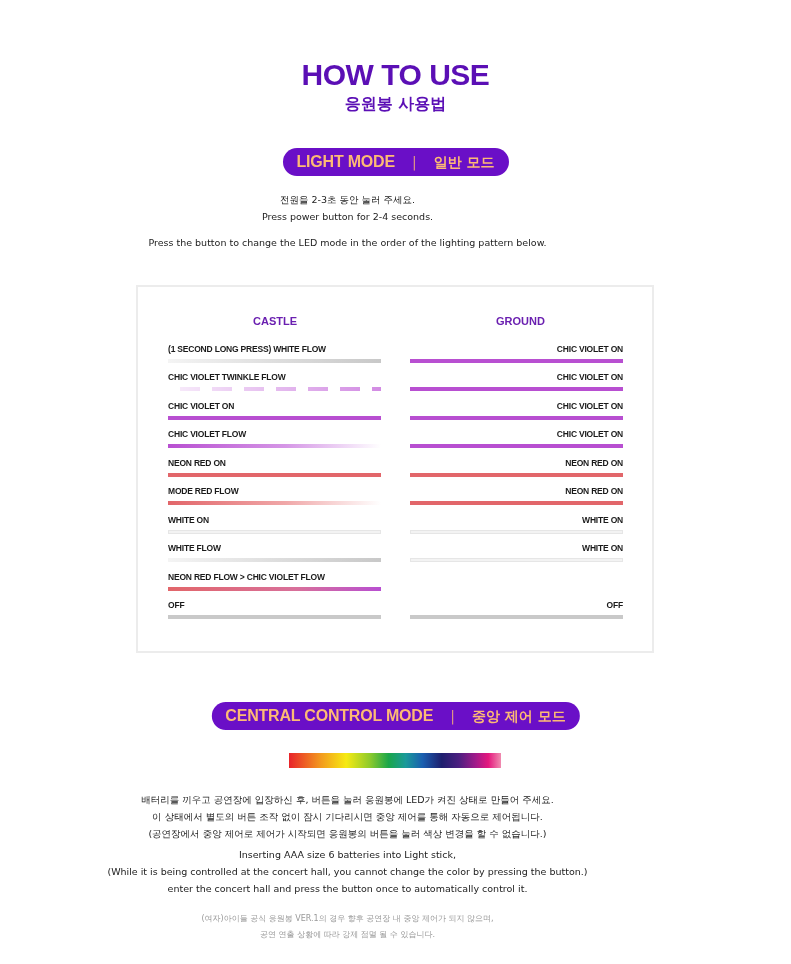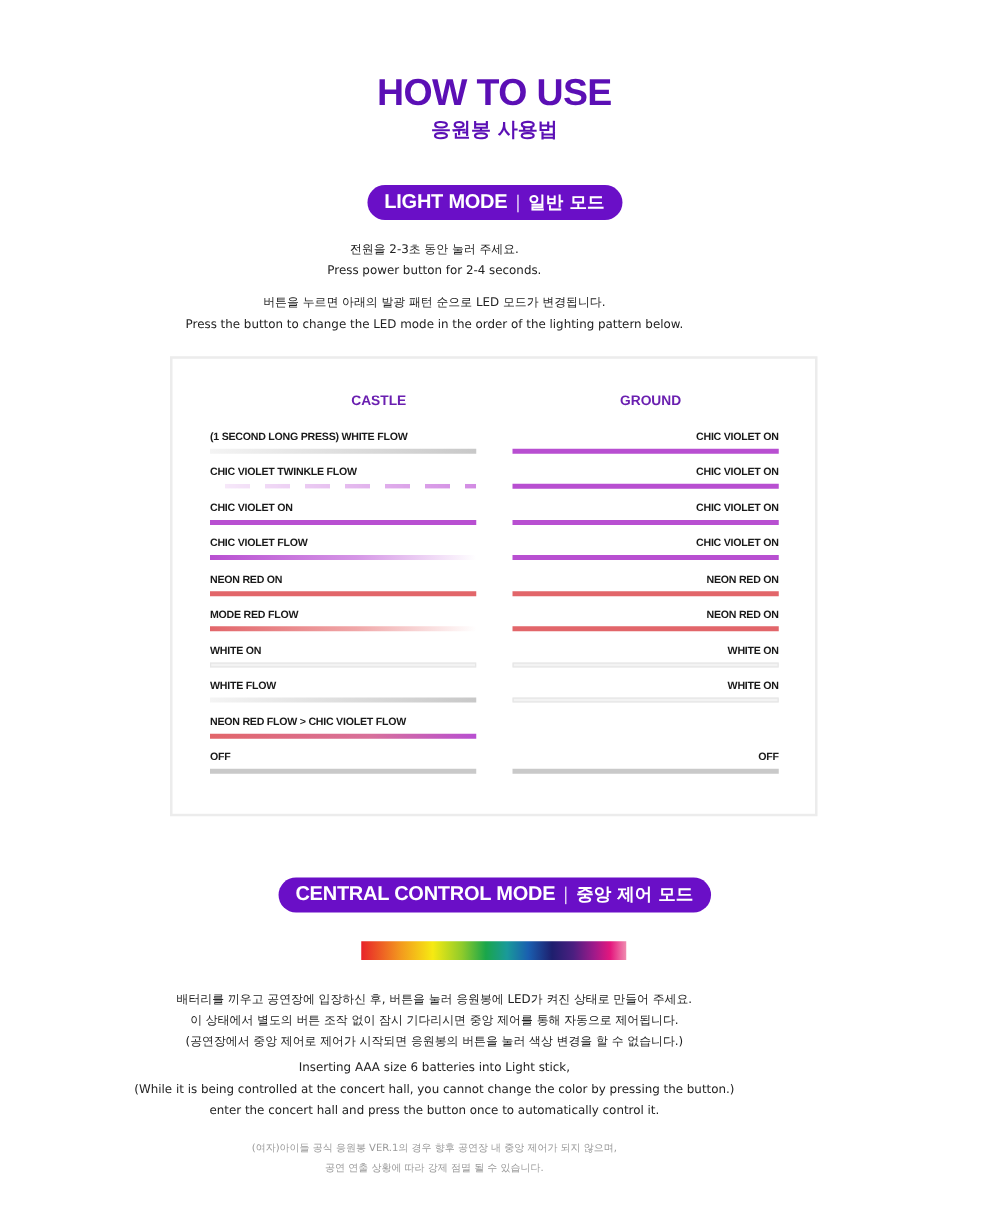--- a/index.html
+++ b/index.html
@@ -10,23 +10,23 @@
     position: absolute; top: 58px; left: 0; width: 791px; text-align: center;
     font-family: "Liberation Sans", sans-serif; font-weight: 900;
     font-size: 30px; letter-spacing: -0.5px; color: #5b0fb5;
   }
   .subtitle {
     position: absolute; top: 94px; left: 0; width: 791px; text-align: center;
     font-weight: bold; font-size: 16px; color: #5b0fb5;
   }
   .pill {
     position: absolute; left: 50%; transform: translateX(-50%);
-    background: #6a0fc7; color: #ffffff; border-radius: 16px;
+    background: #6a0fc7; color: #fdba74; border-radius: 16px;
     height: 28px; line-height: 28px; padding: 0 14px; white-space: nowrap;
-    font-weight: bold; font-size: 15px; display: flex; align-items: center; gap: 6px;
+    font-weight: bold; font-size: 15px; display: flex; align-items: center; gap: 17px;
   }
   .pill .en { font-family: "Liberation Sans", sans-serif; font-weight: 900; font-size: 16px; letter-spacing: -0.2px; }
   .pill .sep { font-weight: normal; opacity: 0.8; font-size: 14px; }
   .pill .ko { font-size: 14px; font-weight: bold; }
 
   .pill-light { top: 148px; }
   .pill-central { top: 702px; }
 
   .center-text {
     position: absolute; left: 0; width: 695px; text-align: center;
@@ -39,21 +39,21 @@
   .note { top: 911px; color: #999; font-size: 8px; line-height: 16px; }
 
   .panel {
     position: absolute; left: 136px; top: 285px; width: 518px; height: 368px;
     border: 2px solid #ececec; background: #fff;
   }
   .col-head {
     position: absolute; top: 28px; font-family: "Liberation Sans", sans-serif;
     font-weight: 900; font-size: 11px; color: #6a1fb0;
   }
-  .col-head.castle { left: 115px; margin-left: 28px; }
+  .col-head.castle { left: 115px; }
   .col-head.ground { left: 358px; }
 
   .row { position: absolute; height: 28px; }
   .row.left { left: 30px; width: 213px; }
   .row.right { left: 272px; width: 213px; }
   .row .label {
     position: absolute; top: 0; font-family: "Liberation Sans", sans-serif;
     font-weight: bold; font-size: 8.5px; color: #1a1a1a; white-space: nowrap; letter-spacing: -0.2px; text-align: right;
   }
   .row.left .label { left: 0; }
@@ -91,21 +91,20 @@
   <span class="en">LIGHT MODE</span>
   <span class="sep">|</span>
   <span class="ko">일반 모드</span>
 </div>
 
 <div class="center-text t1">
   <div>전원을 2-3초 동안 눌러 주세요.</div>
   <div>Press power button for 2-4 seconds.</div>
 </div>
 <div class="center-text t2">
-  <div>버튼을 누르면 아래의 발광 패턴 순으로 LED 모드가 변경됩니다.</div>
   <div>Press the button to change the LED mode in the order of the lighting pattern below.</div>
 </div>
 
 <div class="panel">
   <div class="col-head castle">CASTLE</div>
   <div class="col-head ground">GROUND</div>
 
   <div class="row left" style="top:57px">
     <span class="label">(1 SECOND LONG PRESS) WHITE FLOW</span>
     <div class="bar b-whiteflow"></div>

